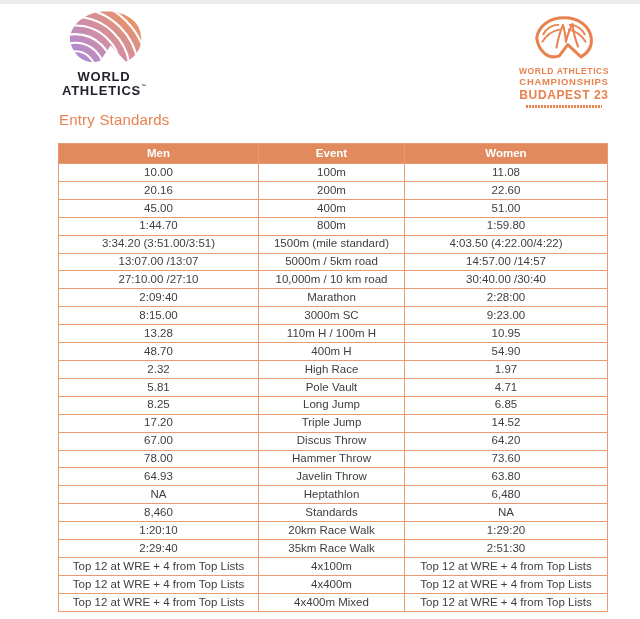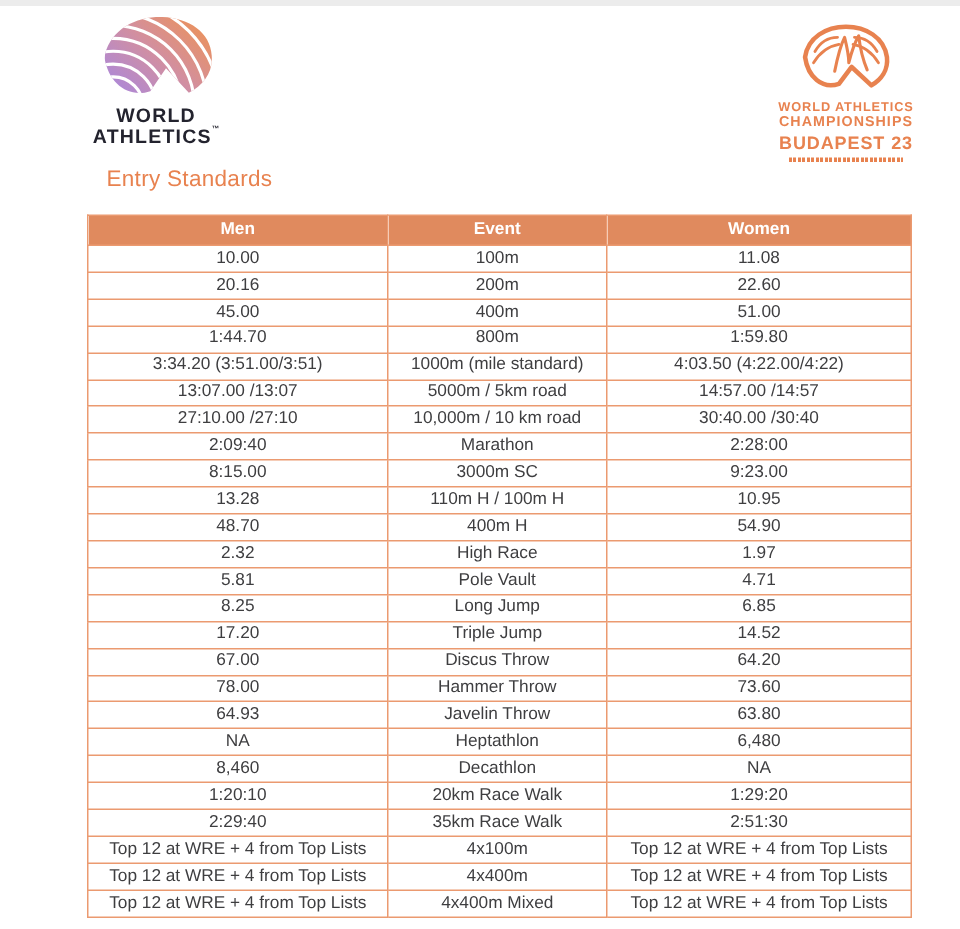--- a/index.html
+++ b/index.html
@@ -32,21 +32,20 @@
   .wac-l2{font-size:9.5px;font-weight:700;letter-spacing:.7px;line-height:1.2;}
   .wac-l3{font-size:12px;font-weight:700;letter-spacing:.6px;line-height:1.25;}
   .wac-bar{
     width:76px;height:3px;margin:2px auto 0;
     background:repeating-linear-gradient(90deg,var(--accent-orange) 0 2px,#fff 2px 3px);
   }
 
   .entry-title{
     position:absolute;left:59px;top:111px;font-size:15px;letter-spacing:.2px;
     color:var(--accent-orange);
-    margin-left:12px;
   }
 
   .table-wrap{position:absolute;left:58px;top:143px;width:549px;height:469px;}
   table.standards{
     width:100%;height:100%;border-collapse:collapse;table-layout:fixed;border-radius:29px;
   }
   table.standards th,
   table.standards td{
     border:1.5px solid var(--table-border);
     text-align:center;vertical-align:middle;padding:0;
@@ -145,21 +144,21 @@
             <td>400m</td>
             <td>51.00</td>
           </tr>
           <tr>
             <td>1:44.70</td>
             <td>800m</td>
             <td>1:59.80</td>
           </tr>
           <tr>
             <td>3:34.20 (3:51.00/3:51)</td>
-            <td>1000m (mile standard)</td>
+            <td>1500m (mile standard)</td>
             <td>4:03.50 (4:22.00/4:22)</td>
           </tr>
           <tr>
             <td>13:07.00 /13:07</td>
             <td>5000m / 5km road</td>
             <td>14:57.00 /14:57</td>
           </tr>
           <tr>
             <td>27:10.00 /27:10</td>
             <td>10,000m / 10 km road</td>
@@ -220,21 +219,21 @@
             <td>Javelin Throw</td>
             <td>63.80</td>
           </tr>
           <tr>
             <td>NA</td>
             <td>Heptathlon</td>
             <td>6,480</td>
           </tr>
           <tr>
             <td>8,460</td>
-            <td>Decathlon</td>
+            <td>Standards</td>
             <td>NA</td>
           </tr>
           <tr>
             <td>1:20:10</td>
             <td>20km Race Walk</td>
             <td>1:29:20</td>
           </tr>
           <tr>
             <td>2:29:40</td>
             <td>35km Race Walk</td>

